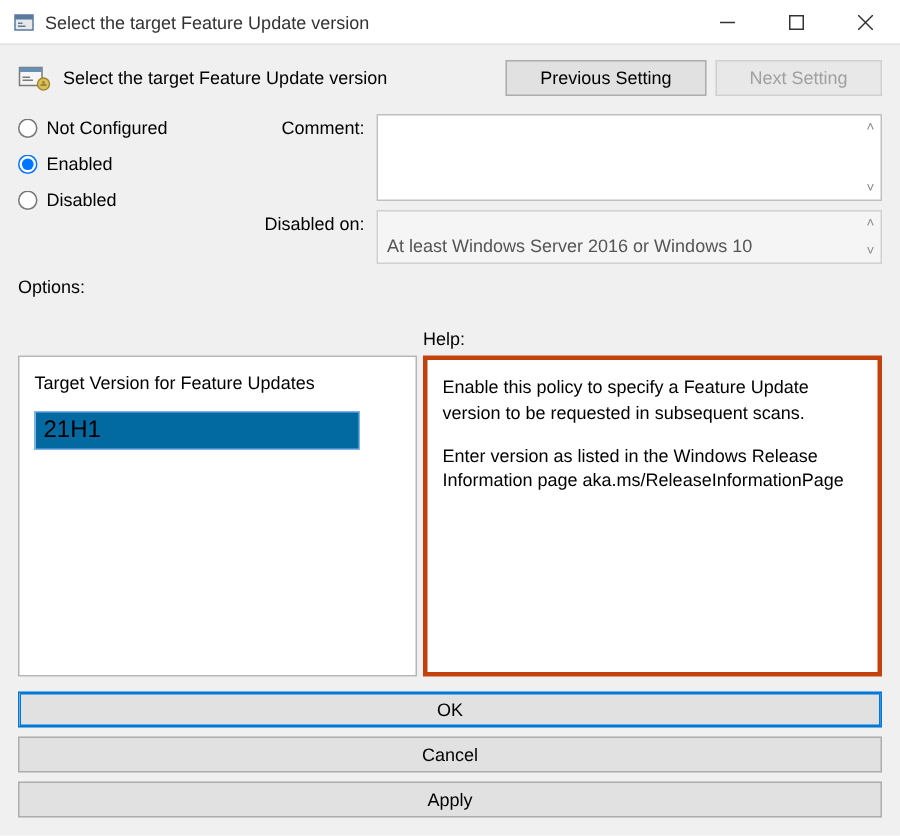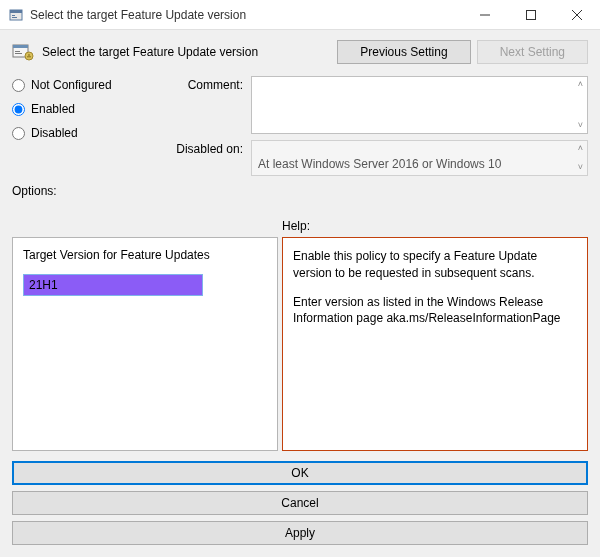--- a/index.html
+++ b/index.html
@@ -167,39 +167,39 @@
     }
     .options-panel {
       width: 266px;
       background: #fff;
       border: 1px solid #b5b5b5;
       padding: 10px;
     }
     .help-panel {
       flex: 1;
       background: #fff;
-      border: 1px solid #c2410c;
+      border: 3px solid #c2410c;
       padding: 10px;
       font-size: 12px;
       line-height: 1.4;
       color: #000;
       overflow: hidden;
     }
     .help-panel p { margin-bottom: 12px; }
     .opt-label {
       font-size: 12px;
       margin-bottom: 12px;
     }
     .text-input {
-      width: 180px;
+      width: 217px;
       border: 1px solid #7eb4ea;
       padding: 3px 5px;
-      font-size: 12px;
+      font-size: 16px;
       font-family: inherit;
-      background: #8b5cf6;
+      background: #0369a1;
     }
     .footer {
       display: flex;
       justify-content: flex-end;
       gap: 6px;
       padding: 10px 12px 12px 12px;
       flex-direction: column;
     }
     .footer .btn {
       min-width: 72px;

